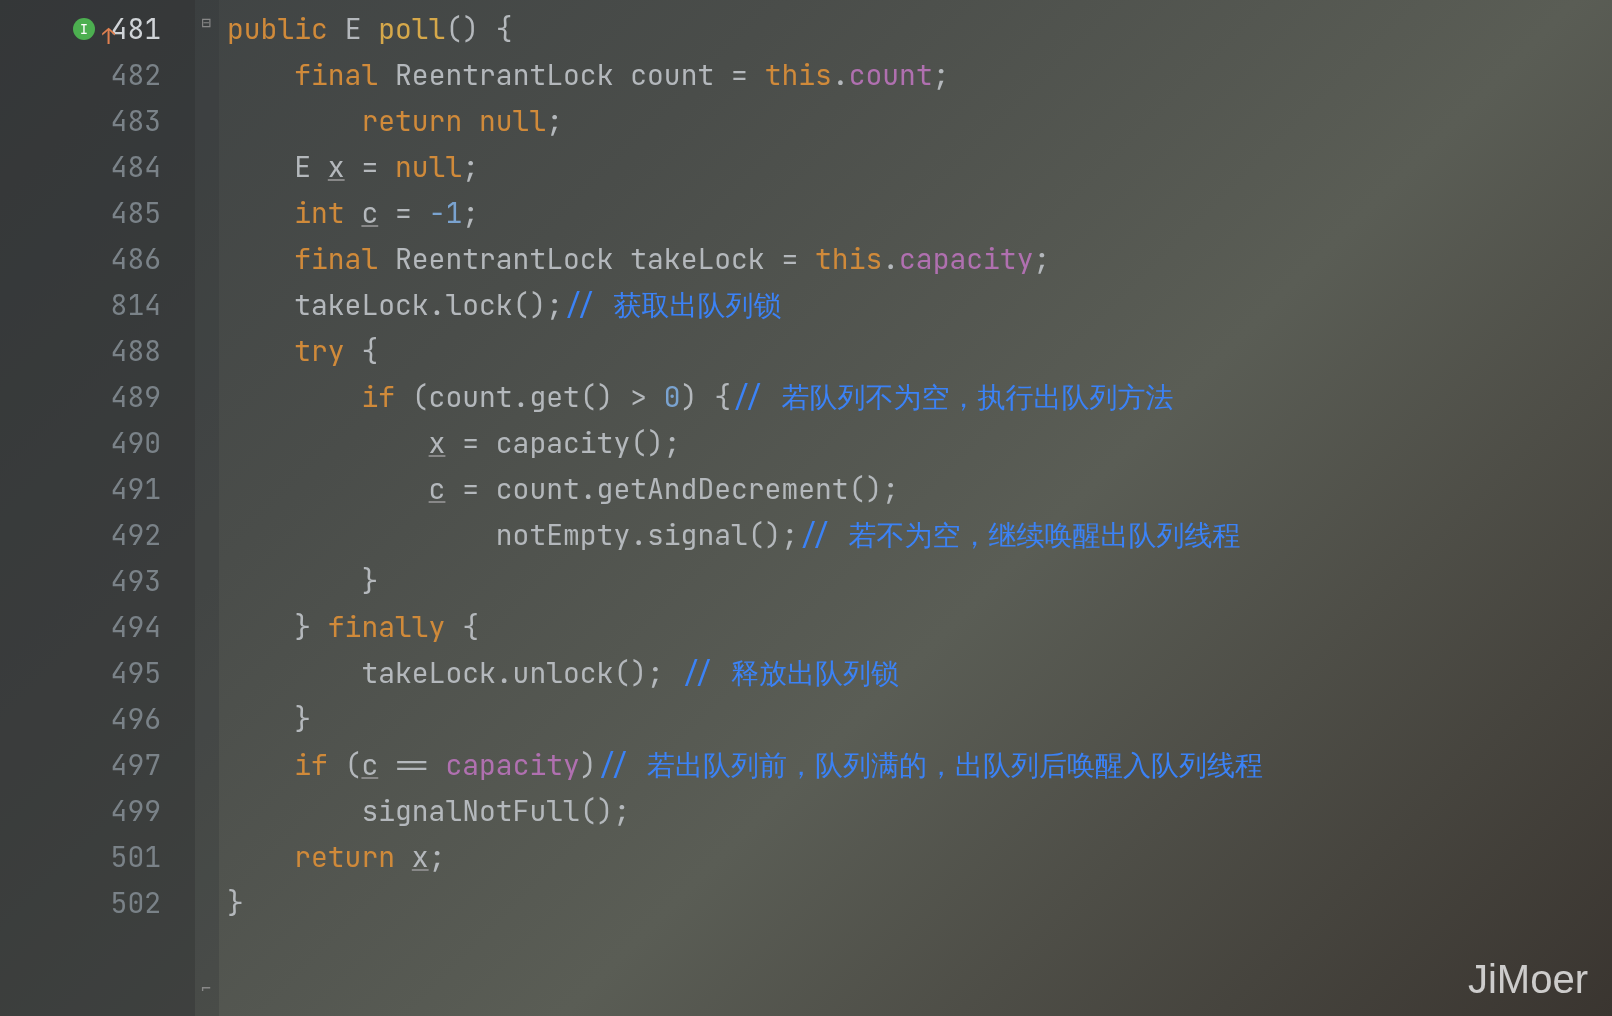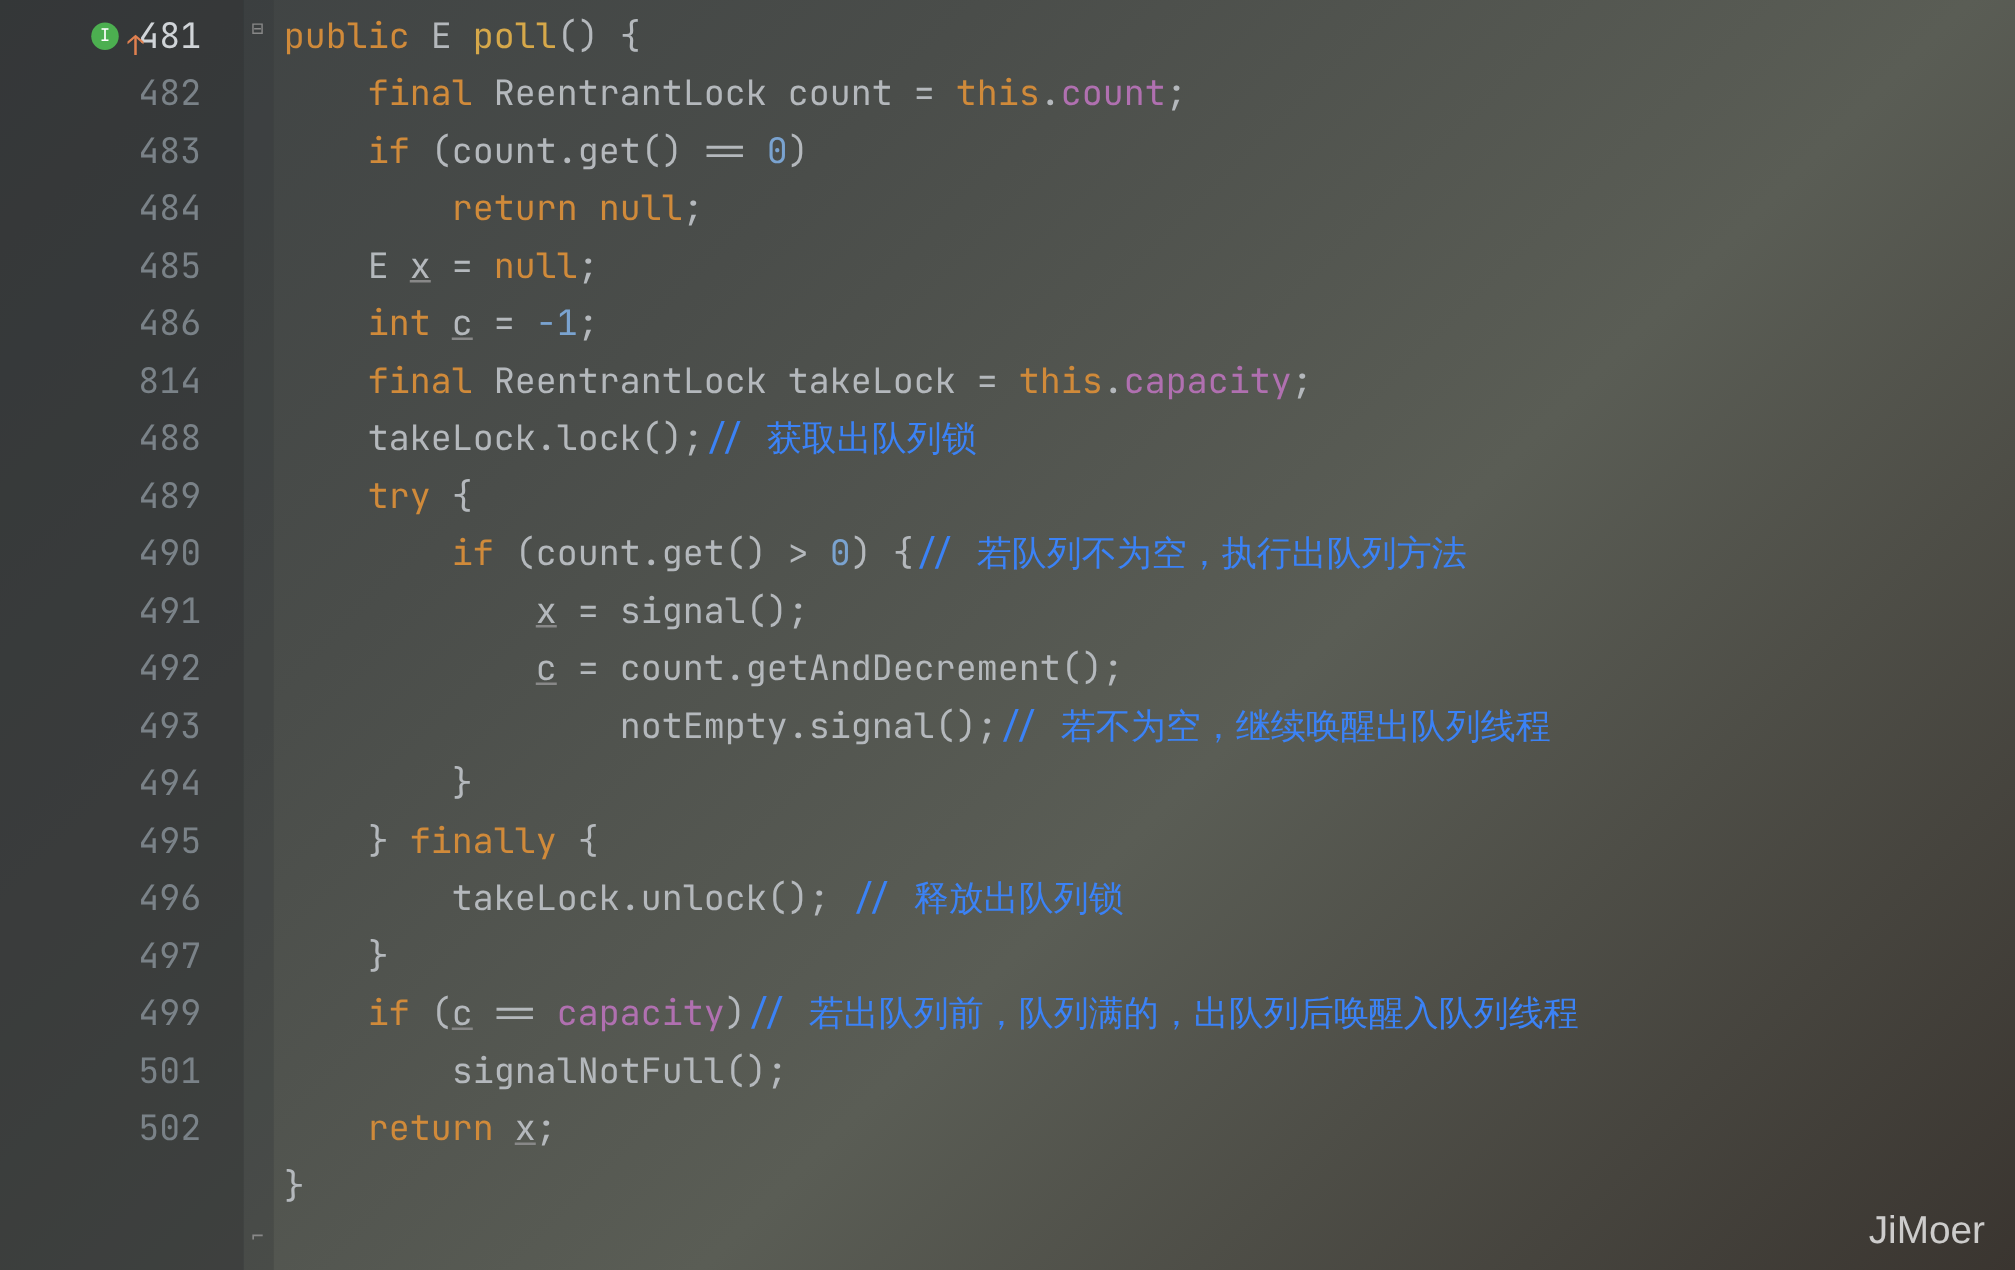--- a/index.html
+++ b/index.html
@@ -83,21 +83,21 @@
     .kw { color: #d08a3a; }
     .method { color: #d6a84a; }
     .field { color: #b070b0; }
     .num { color: #7aa3d0; }
     .comment { color: #3b82f6; text-align: center; }
     .underline { text-decoration: underline; text-decoration-color: #888; }
     .watermark {
       position: absolute;
       right: 24px;
       bottom: 14px;
-      font-size: 31px;
+      font-size: 40px;
       color: rgba(230, 230, 230, 0.85);
       font-family: sans-serif;
     }
   </style>
 </head>
 <body>
 
 <div class="editor">
   <div class="gutter">
     <div class="line-num first">
@@ -127,29 +127,28 @@
   </div>
 
   <div class="fold-region">
     <span class="fold-icon" style="top:12px">⊟</span>
     <span class="fold-icon" style="top:978px">⌐</span>
   </div>
 
   <div class="code">
     <div class="code-line"><span class="kw">public</span> <span>E</span> <span class="method">poll</span><span>() {</span></div>
     <div class="code-line">    <span class="kw">final</span> <span>ReentrantLock</span> <span>count</span><span> = </span><span class="kw">this</span><span>.</span><span class="field">count</span><span>;</span></div>
-    <div class="code-line">    <span class="kw">if</span><span> (count.get() == </span><span class="num">0</span><span>)</span></div>
     <div class="code-line">        <span class="kw">return</span><span class="kw"> null</span><span>;</span></div>
     <div class="code-line">    <span>E </span><span class="underline">x</span><span> = </span><span class="kw">null</span><span>;</span></div>
     <div class="code-line">    <span class="kw">int </span><span class="underline">c</span><span> = </span><span class="num">-1</span><span>;</span></div>
     <div class="code-line">    <span class="kw">final</span><span> ReentrantLock </span><span>takeLock = </span><span class="kw">this</span><span>.</span><span class="field">capacity</span><span>;</span></div>
     <div class="code-line">    <span>takeLock.lock();</span><span class="comment">// 获取出队列锁</span></div>
     <div class="code-line">    <span class="kw">try</span><span> {</span></div>
     <div class="code-line">        <span class="kw">if</span><span> (count.get() &gt; </span><span class="num">0</span><span>) {</span><span class="comment">// 若队列不为空，执行出队列方法</span></div>
-    <div class="code-line">            <span class="underline">x</span><span> = signal();</span></div>
+    <div class="code-line">            <span class="underline">x</span><span> = capacity();</span></div>
     <div class="code-line">            <span class="underline">c</span><span> = count.getAndDecrement();</span></div>
     <div class="code-line">                <span>notEmpty.signal();</span><span class="comment">// 若不为空，继续唤醒出队列线程</span></div>
     <div class="code-line">        <span>}</span></div>
     <div class="code-line">    <span>} </span><span class="kw">finally</span><span> {</span></div>
     <div class="code-line">        <span>takeLock.unlock(); </span><span class="comment">// 释放出队列锁</span></div>
     <div class="code-line">    <span>}</span></div>
     <div class="code-line">    <span class="kw">if</span><span> (</span><span class="underline">c</span><span> == </span><span class="field">capacity</span><span>)</span><span class="comment">// 若出队列前，队列满的，出队列后唤醒入队列线程</span></div>
     <div class="code-line">        <span>signalNotFull();</span></div>
     <div class="code-line">    <span class="kw">return </span><span class="underline">x</span><span>;</span></div>
     <div class="code-line"><span>}</span></div>

